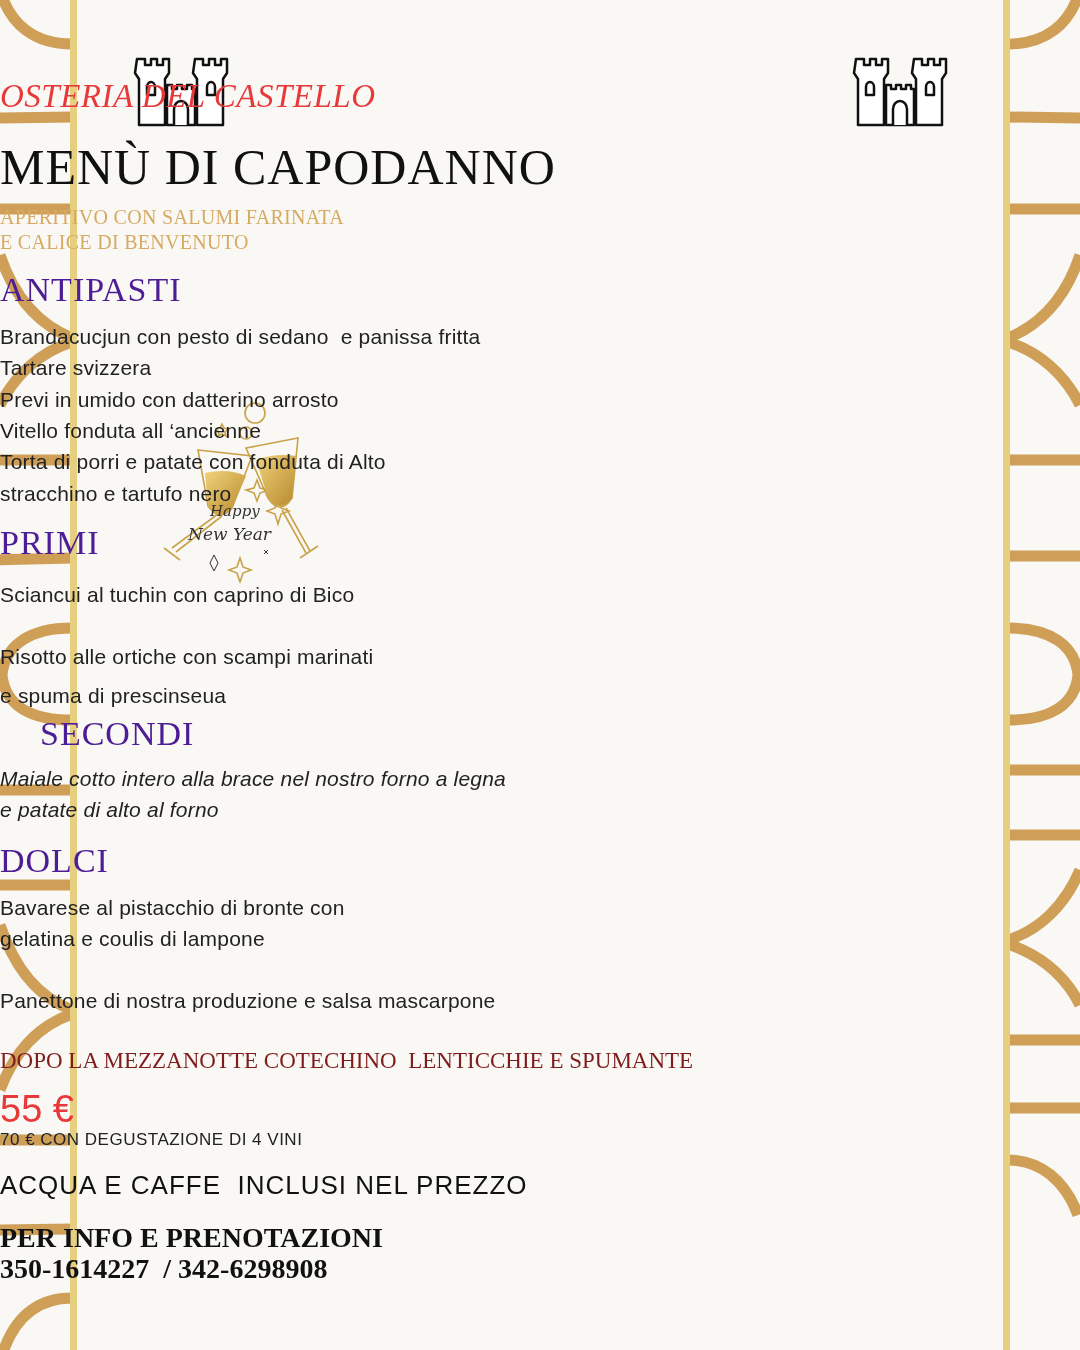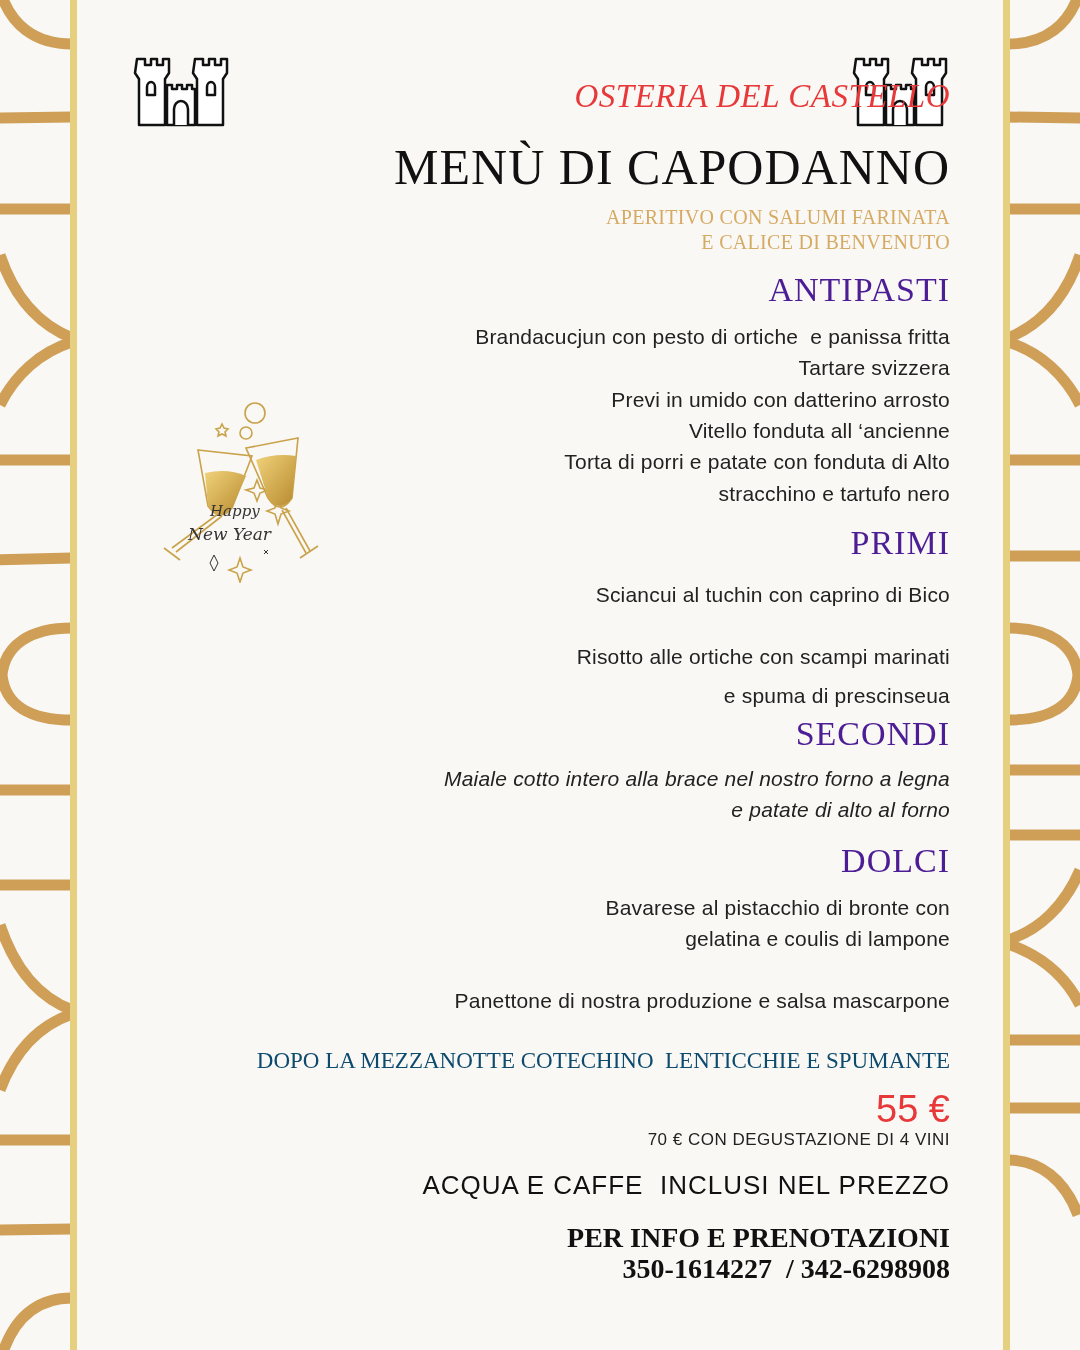--- a/index.html
+++ b/index.html
@@ -4,30 +4,30 @@
 <style>
   html, body { margin:0; padding:0; }
   body { width:1080px; height:1350px; background:#f9f8f5; position:relative; overflow:hidden; }
   .border-svg { position:absolute; top:0; height:1350px; width:80px; }
   .border-left { left:0; }
   .border-right { right:0; transform:scaleX(-1); }
   .castle { position:absolute; top:55px; width:100px; height:72px; }
   .castle-left { left:133px; }
   .castle-right { left:852px; }
   .glasses { position:absolute; left:160px; top:398px; width:160px; height:185px; }
-  .line { position:absolute; left:0; width:950px; text-align:right; white-space:pre; }
+  .line { position:absolute; left:0; width:950px; text-align:left; white-space:pre; }
   .serif { font-family:"Liberation Serif","DejaVu Serif",serif; }
   .sans { font-family:"Liberation Sans","DejaVu Sans",sans-serif; }
   .restaurant { top:78px; font-size:33px; font-style:italic; color:#e8393a; letter-spacing:0.5px; }
   .title { top:138px; font-size:50px; color:#111; letter-spacing:1px; }
   .subtitle { font-size:20px; color:#d6aa63; letter-spacing:0.3px; }
   .section { font-size:34px; color:#4c1d95; letter-spacing:1px; }
   .item { font-size:21px; color:#222; letter-spacing:0.2px; }
   .item.italic { font-style:italic; }
-  .midnight { font-size:23px; color:#0c4a6e; }
+  .midnight { font-size:23px; color:#7f1d1d; }
   .price { font-size:38px; color:#e8393a; }
   .wine { font-size:17px; color:#222; letter-spacing:0.5px; }
   .included { font-size:26px; color:#111; letter-spacing:1px; }
   .info { font-size:28px; color:#111; font-weight:bold; }
 </style>
 </head>
 <body>
 
 <svg class="border-svg border-left" viewBox="0 0 80 1350" xmlns="http://www.w3.org/2000/svg">
   <g fill="none" stroke="#cf9f58" stroke-width="11">
@@ -132,33 +132,33 @@
   <text x="50" y="118" font-family="DejaVu Serif, serif" font-style="italic" font-size="15" fill="#333">Happy</text>
   <text x="28" y="142" font-family="DejaVu Serif, serif" font-style="italic" font-size="17" fill="#333">New Year</text>
 </svg>
 
 <div class="line serif restaurant">OSTERIA DEL CASTELLO</div>
 <div class="line serif title">MENÙ DI CAPODANNO</div>
 <div class="line serif subtitle" style="top:206px;">APERITIVO CON SALUMI FARINATA</div>
 <div class="line serif subtitle" style="top:231px;">E CALICE DI BENVENUTO</div>
 
 <div class="line serif section" style="top:271px;">ANTIPASTI</div>
-<div class="line sans item" style="top:325px;">Brandacucjun con pesto di ortiche  e panissa fritta</div>
+<div class="line sans item" style="top:325px;">Brandacucjun con pesto di sedano  e panissa fritta</div>
 <div class="line sans item" style="top:356px;">Tartare svizzera</div>
 <div class="line sans item" style="top:388px;">Previ in umido con datterino arrosto</div>
 <div class="line sans item" style="top:419px;">Vitello fonduta all ‘ancienne</div>
 <div class="line sans item" style="top:450px;">Torta di porri e patate con fonduta di Alto</div>
 <div class="line sans item" style="top:482px;">stracchino e tartufo nero</div>
 
 <div class="line serif section" style="top:524px;">PRIMI</div>
 <div class="line sans item" style="top:583px;">Sciancui al tuchin con caprino di Bico</div>
 <div class="line sans item" style="top:645px;">Risotto alle ortiche con scampi marinati</div>
 <div class="line sans item" style="top:684px;">e spuma di prescinseua</div>
 
-<div class="line serif section" style="top:715px;">SECONDI</div>
+<div class="line serif section" style="top:715px;margin-left:40px;">SECONDI</div>
 <div class="line sans item italic" style="top:767px;">Maiale cotto intero alla brace nel nostro forno a legna</div>
 <div class="line sans item italic" style="top:798px;">e patate di alto al forno</div>
 
 <div class="line serif section" style="top:842px;">DOLCI</div>
 <div class="line sans item" style="top:896px;">Bavarese al pistacchio di bronte con</div>
 <div class="line sans item" style="top:927px;">gelatina e coulis di lampone</div>
 <div class="line sans item" style="top:989px;">Panettone di nostra produzione e salsa mascarpone</div>
 
 <div class="line serif midnight" style="top:1048px;">DOPO LA MEZZANOTTE COTECHINO  LENTICCHIE E SPUMANTE</div>
 <div class="line sans price" style="top:1088px;">55 €</div>

